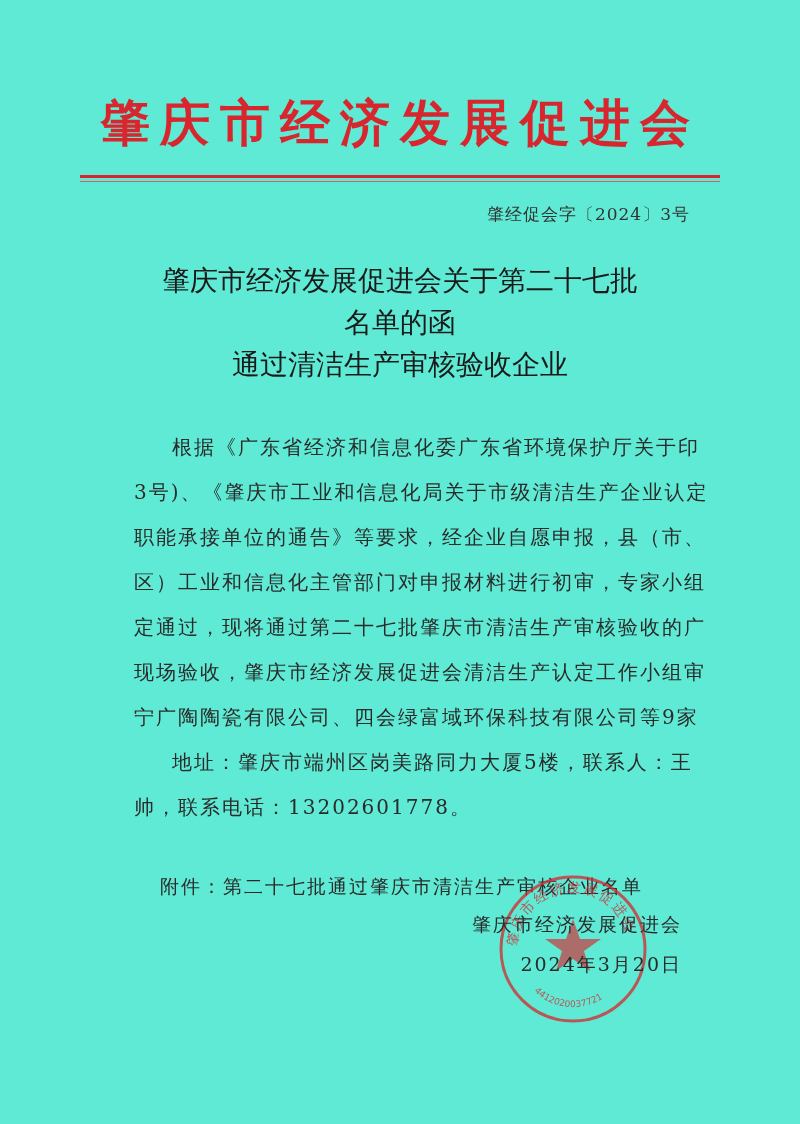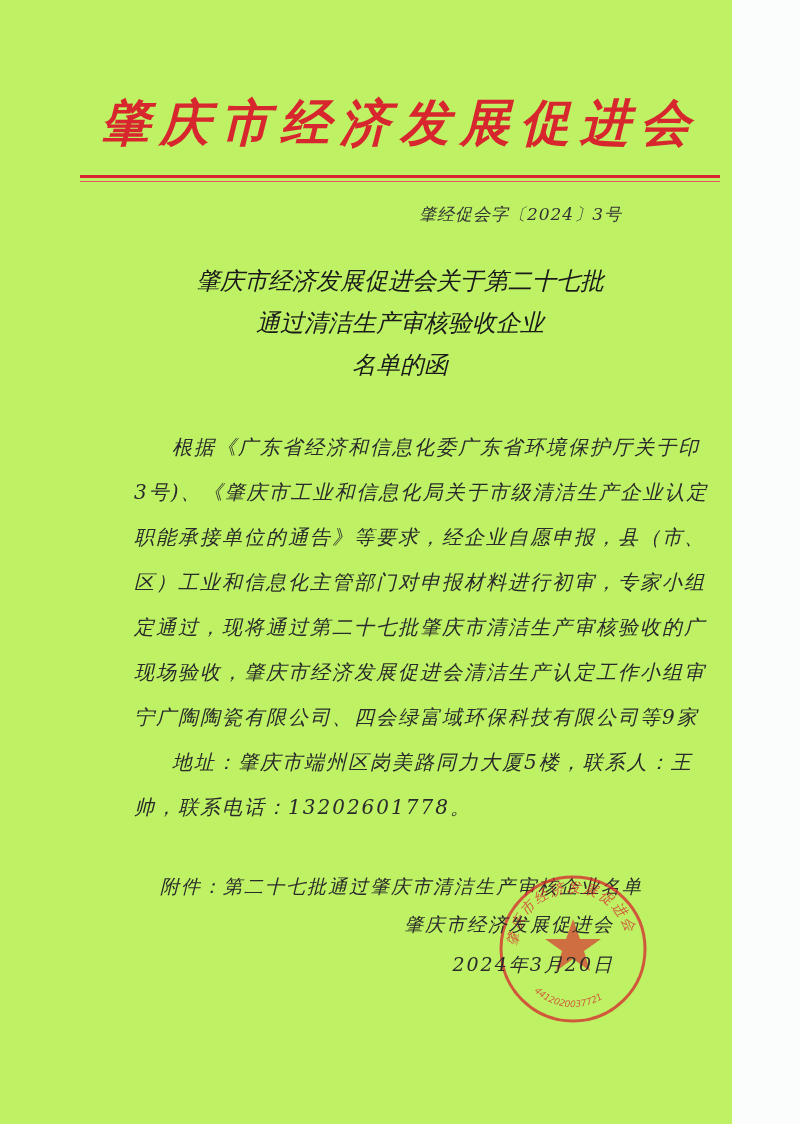--- a/index.html
+++ b/index.html
@@ -11,23 +11,22 @@
       width: 800px;
       height: 1124px;
       position: relative;
       overflow: hidden;
       font-family: "DejaVu Serif", "Liberation Serif", serif;
       color: #222;
     }
     .page {
       position: absolute;
       left: 0; top: 0;
-      width: 732px; height: 1124px;
-      background: #bef264;
-      font-style: italic;
+      width: 800px; height: 1124px;
+      background: #5eead4;
     }
     .masthead {
       position: absolute;
       left: 80px; top: 88px;
       width: 640px;
       text-align: center;
       font-family: "DejaVu Serif", "Liberation Serif", serif;
       font-size: 50px;
       letter-spacing: 10px;
       color: #d8262e;
@@ -48,21 +47,21 @@
       font-size: 17px;
       color: #333;
       letter-spacing: 1px;
     }
     .title {
       position: absolute;
       left: 80px; top: 260px;
       width: 640px;
       text-align: center;
       font-family: "DejaVu Sans", "Liberation Sans", sans-serif;
-      font-size: 24px;
+      font-size: 28px;
       line-height: 42px;
       color: #1a1a1a;
     }
     .title div { white-space: nowrap; }
     .body-text {
       position: absolute;
       left: 134px; top: 425px;
       width: 572px;
       font-size: 20px;
       line-height: 45px;
@@ -109,22 +108,22 @@
 <div class="page">
 
   <div class="masthead">肇庆市经济发展促进会</div>
   <div class="red-rule thick"></div>
   <div class="red-rule thin"></div>
 
   <div class="doc-number">肇经促会字〔2024〕3号</div>
 
   <div class="title">
     <div>肇庆市经济发展促进会关于第二十七批</div>
+    <div>名单的函</div>
     <div>通过清洁生产审核验收企业</div>
-    <div>名单的函</div>
   </div>
 
   <div class="body-text">
     <div>
       <span class="line" style="padding-left:38px">根据《广东省经济和信息化委广东省环境保护厅关于印</span>
       <span class="line">3号)、《肇庆市工业和信息化局关于市级清洁生产企业认定</span>
       <span class="line">职能承接单位的通告》等要求，经企业自愿申报，县（市、</span>
       <span class="line">区）工业和信息化主管部门对申报材料进行初审，专家小组</span>
       <span class="line">定通过，现将通过第二十七批肇庆市清洁生产审核验收的广</span>
       <span class="line">现场验收，肇庆市经济发展促进会清洁生产认定工作小组审</span>

